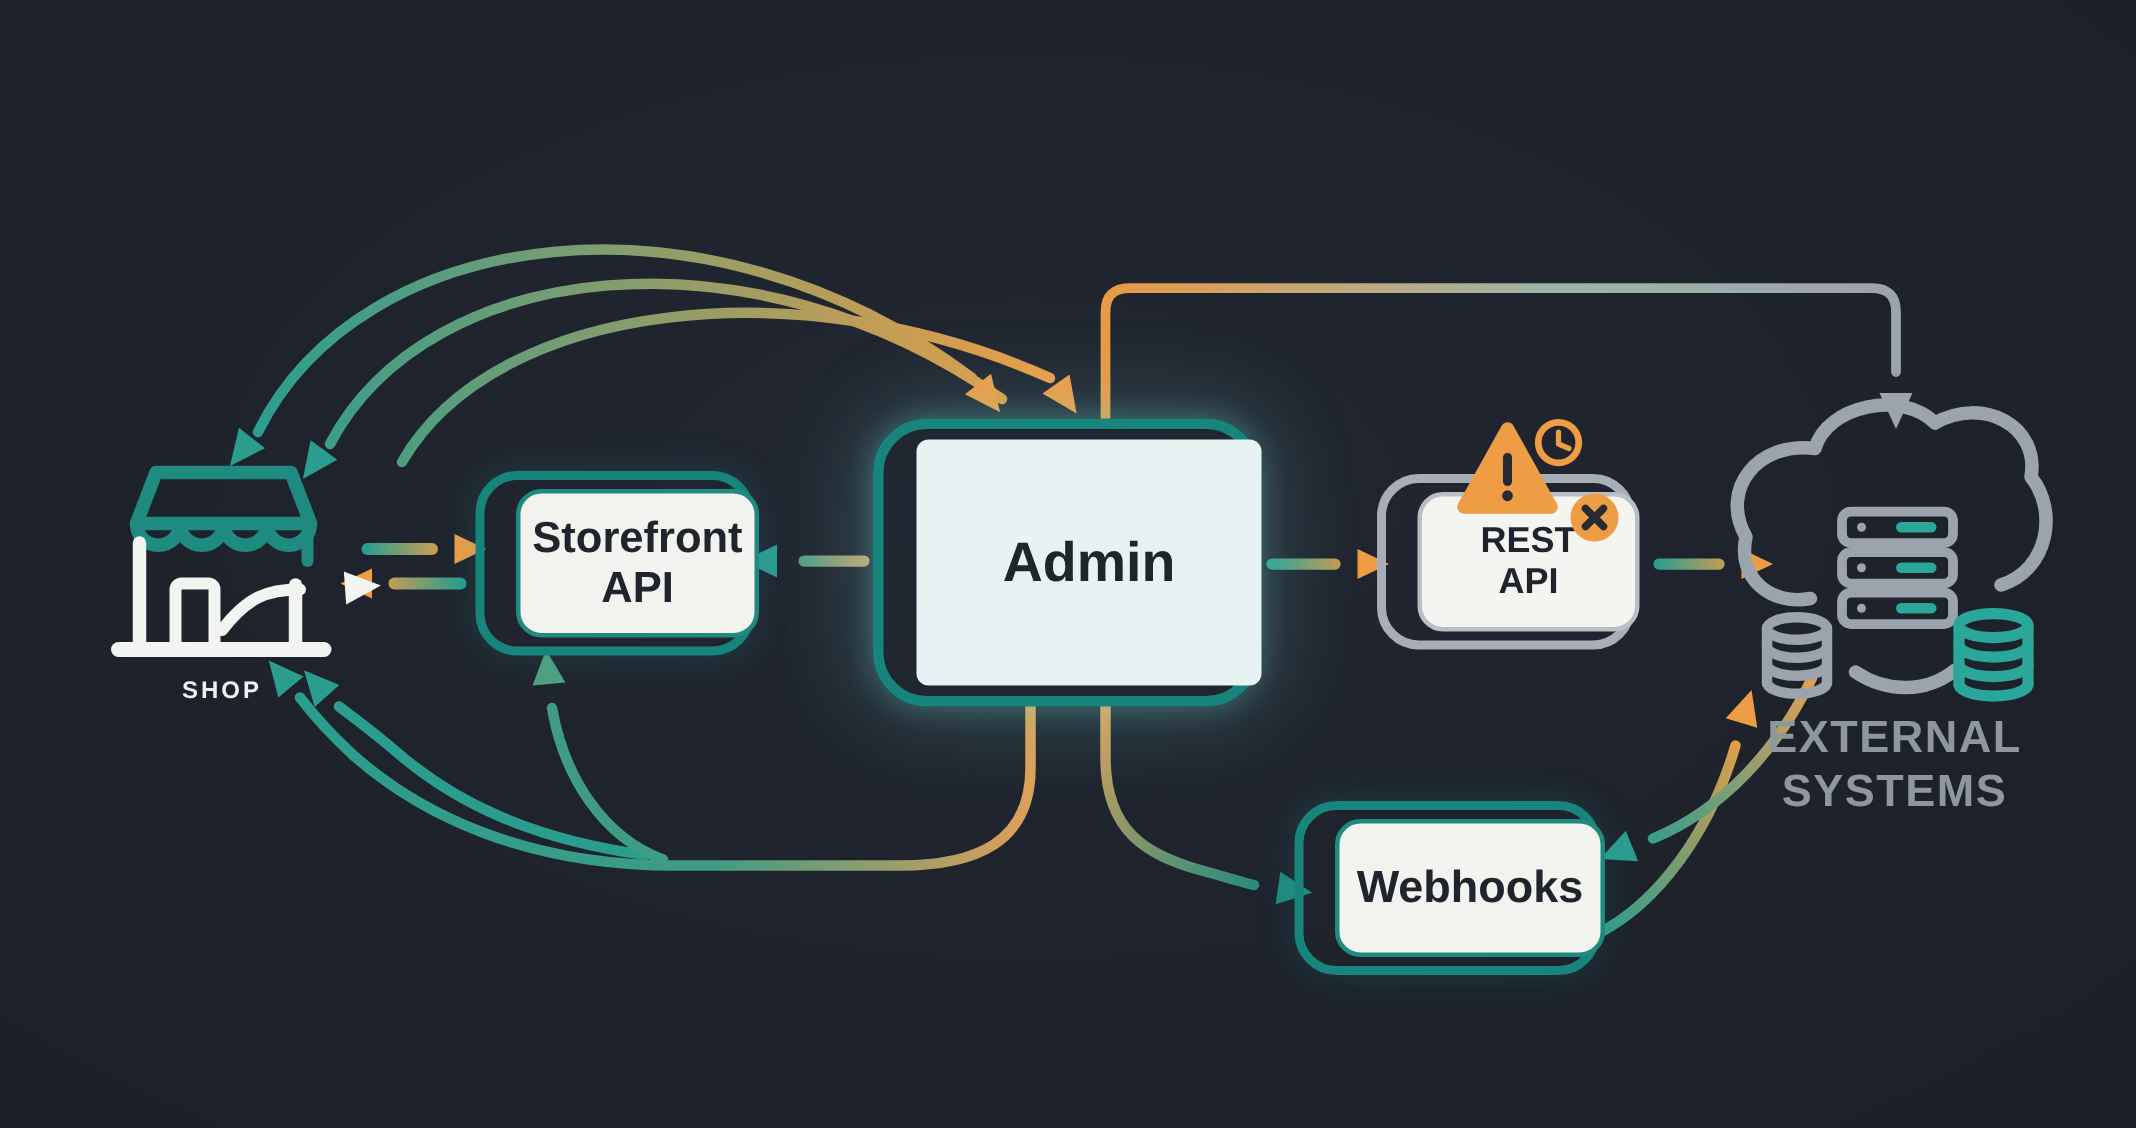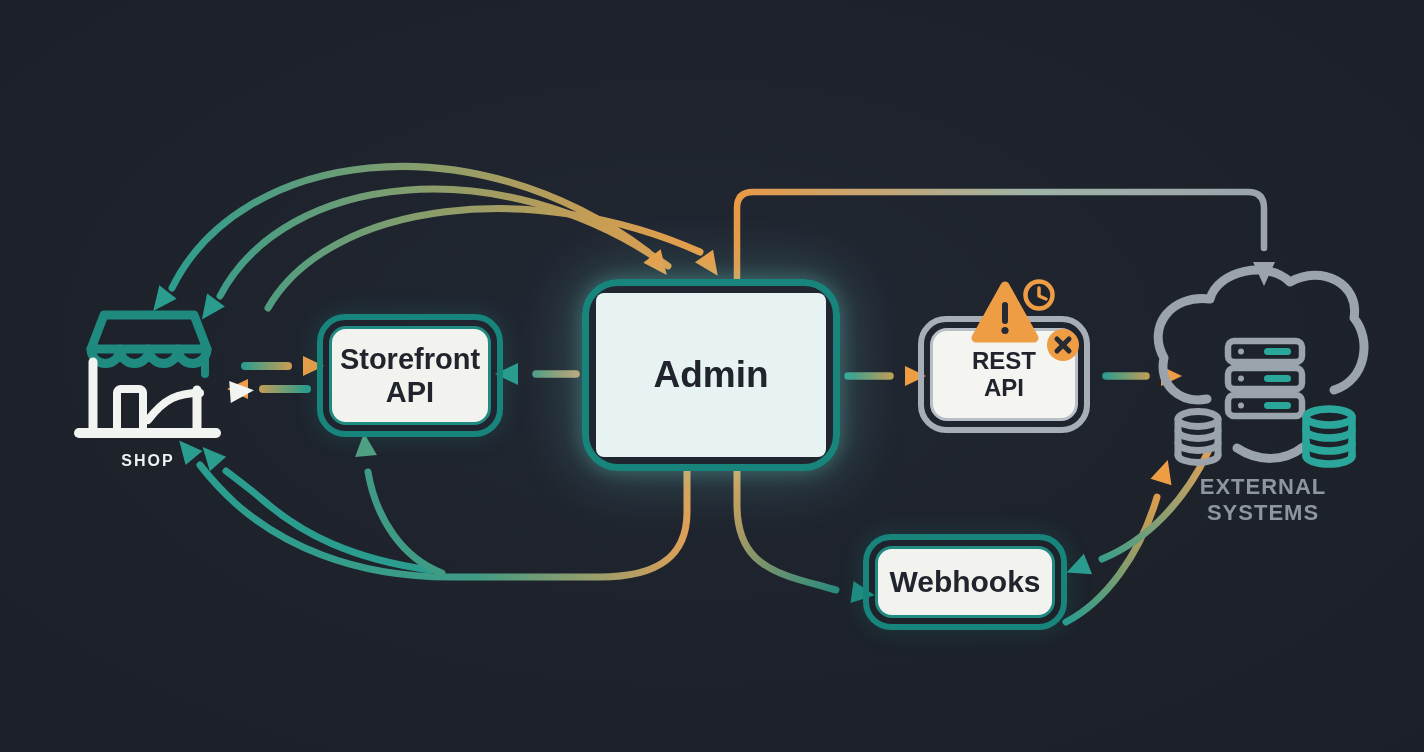--- a/index.html
+++ b/index.html
@@ -13,39 +13,39 @@
   .layer-over{z-index:3;}
   .node{
     position:absolute;z-index:2;box-sizing:border-box;
     border:6px solid #17857c;border-radius:28px;padding:6px;
     box-shadow:0 0 22px 2px rgba(40,160,150,.18);
   }
   .node .inner{
     box-sizing:border-box;width:100%;height:100%;
     background:#f2f3ee;border:3px solid #1f8a80;border-radius:17px;
     display:flex;flex-direction:column;align-items:center;justify-content:center;
-    color:#20252d;font-weight:700;text-align:center;line-height:1.12;
+    color:#20252d;font-weight:700;text-align:center;line-height:1.12;margin-left:15px;
   }
   .node-storefront{left:317px;top:314px;width:186px;height:123px;}
   .node-storefront .inner{font-size:29px;}
   .node-admin{
     left:582px;top:279px;width:258px;height:192px;
     border-width:7px;border-radius:36px;padding:7px;
     box-shadow:0 0 55px 12px rgba(120,225,215,.20), 0 0 18px 2px rgba(120,225,215,.25);
   }
   .node-admin .inner{background:#e6f3f2;border:none;border-radius:8px;font-size:37px;font-weight:800;line-height:1.1;}
   .node-rest{left:918px;top:316px;width:172px;height:117px;border-color:#a8aeb6;box-shadow:none;}
   .node-rest .inner{border-color:#b9bfc6;background:#f4f4f0;font-size:24px;}
-  .node-webhooks{left:863px;top:534px;width:204px;height:96px;}
+  .node-webhooks{left:863px;top:534px;width:204px;height:116px;}
   .node-webhooks .inner{font-size:30px;}
   .caption{
     position:absolute;z-index:2;color:#eef1f2;font-weight:700;text-align:center;
   }
   .caption-shop{left:98px;top:452px;width:100px;font-size:16px;letter-spacing:2px;}
-  .caption-external{left:1178px;top:474px;width:170px;font-size:22px;letter-spacing:1px;color:#8e96a0;line-height:1.2;}
+  .caption-external{left:1178px;top:474px;width:170px;font-size:30px;letter-spacing:1px;color:#8e96a0;line-height:1.2;}
 </style>
 </head>
 <body>
 
 <div class="canvas">
 
   <svg class="layer-under" width="1424" height="752" viewBox="0 0 1424 752">
     <defs>
       <linearGradient id="gTopArc" gradientUnits="userSpaceOnUse" x1="165" y1="0" x2="705" y2="0">
         <stop offset="0" stop-color="#2a9d8f"></stop>

